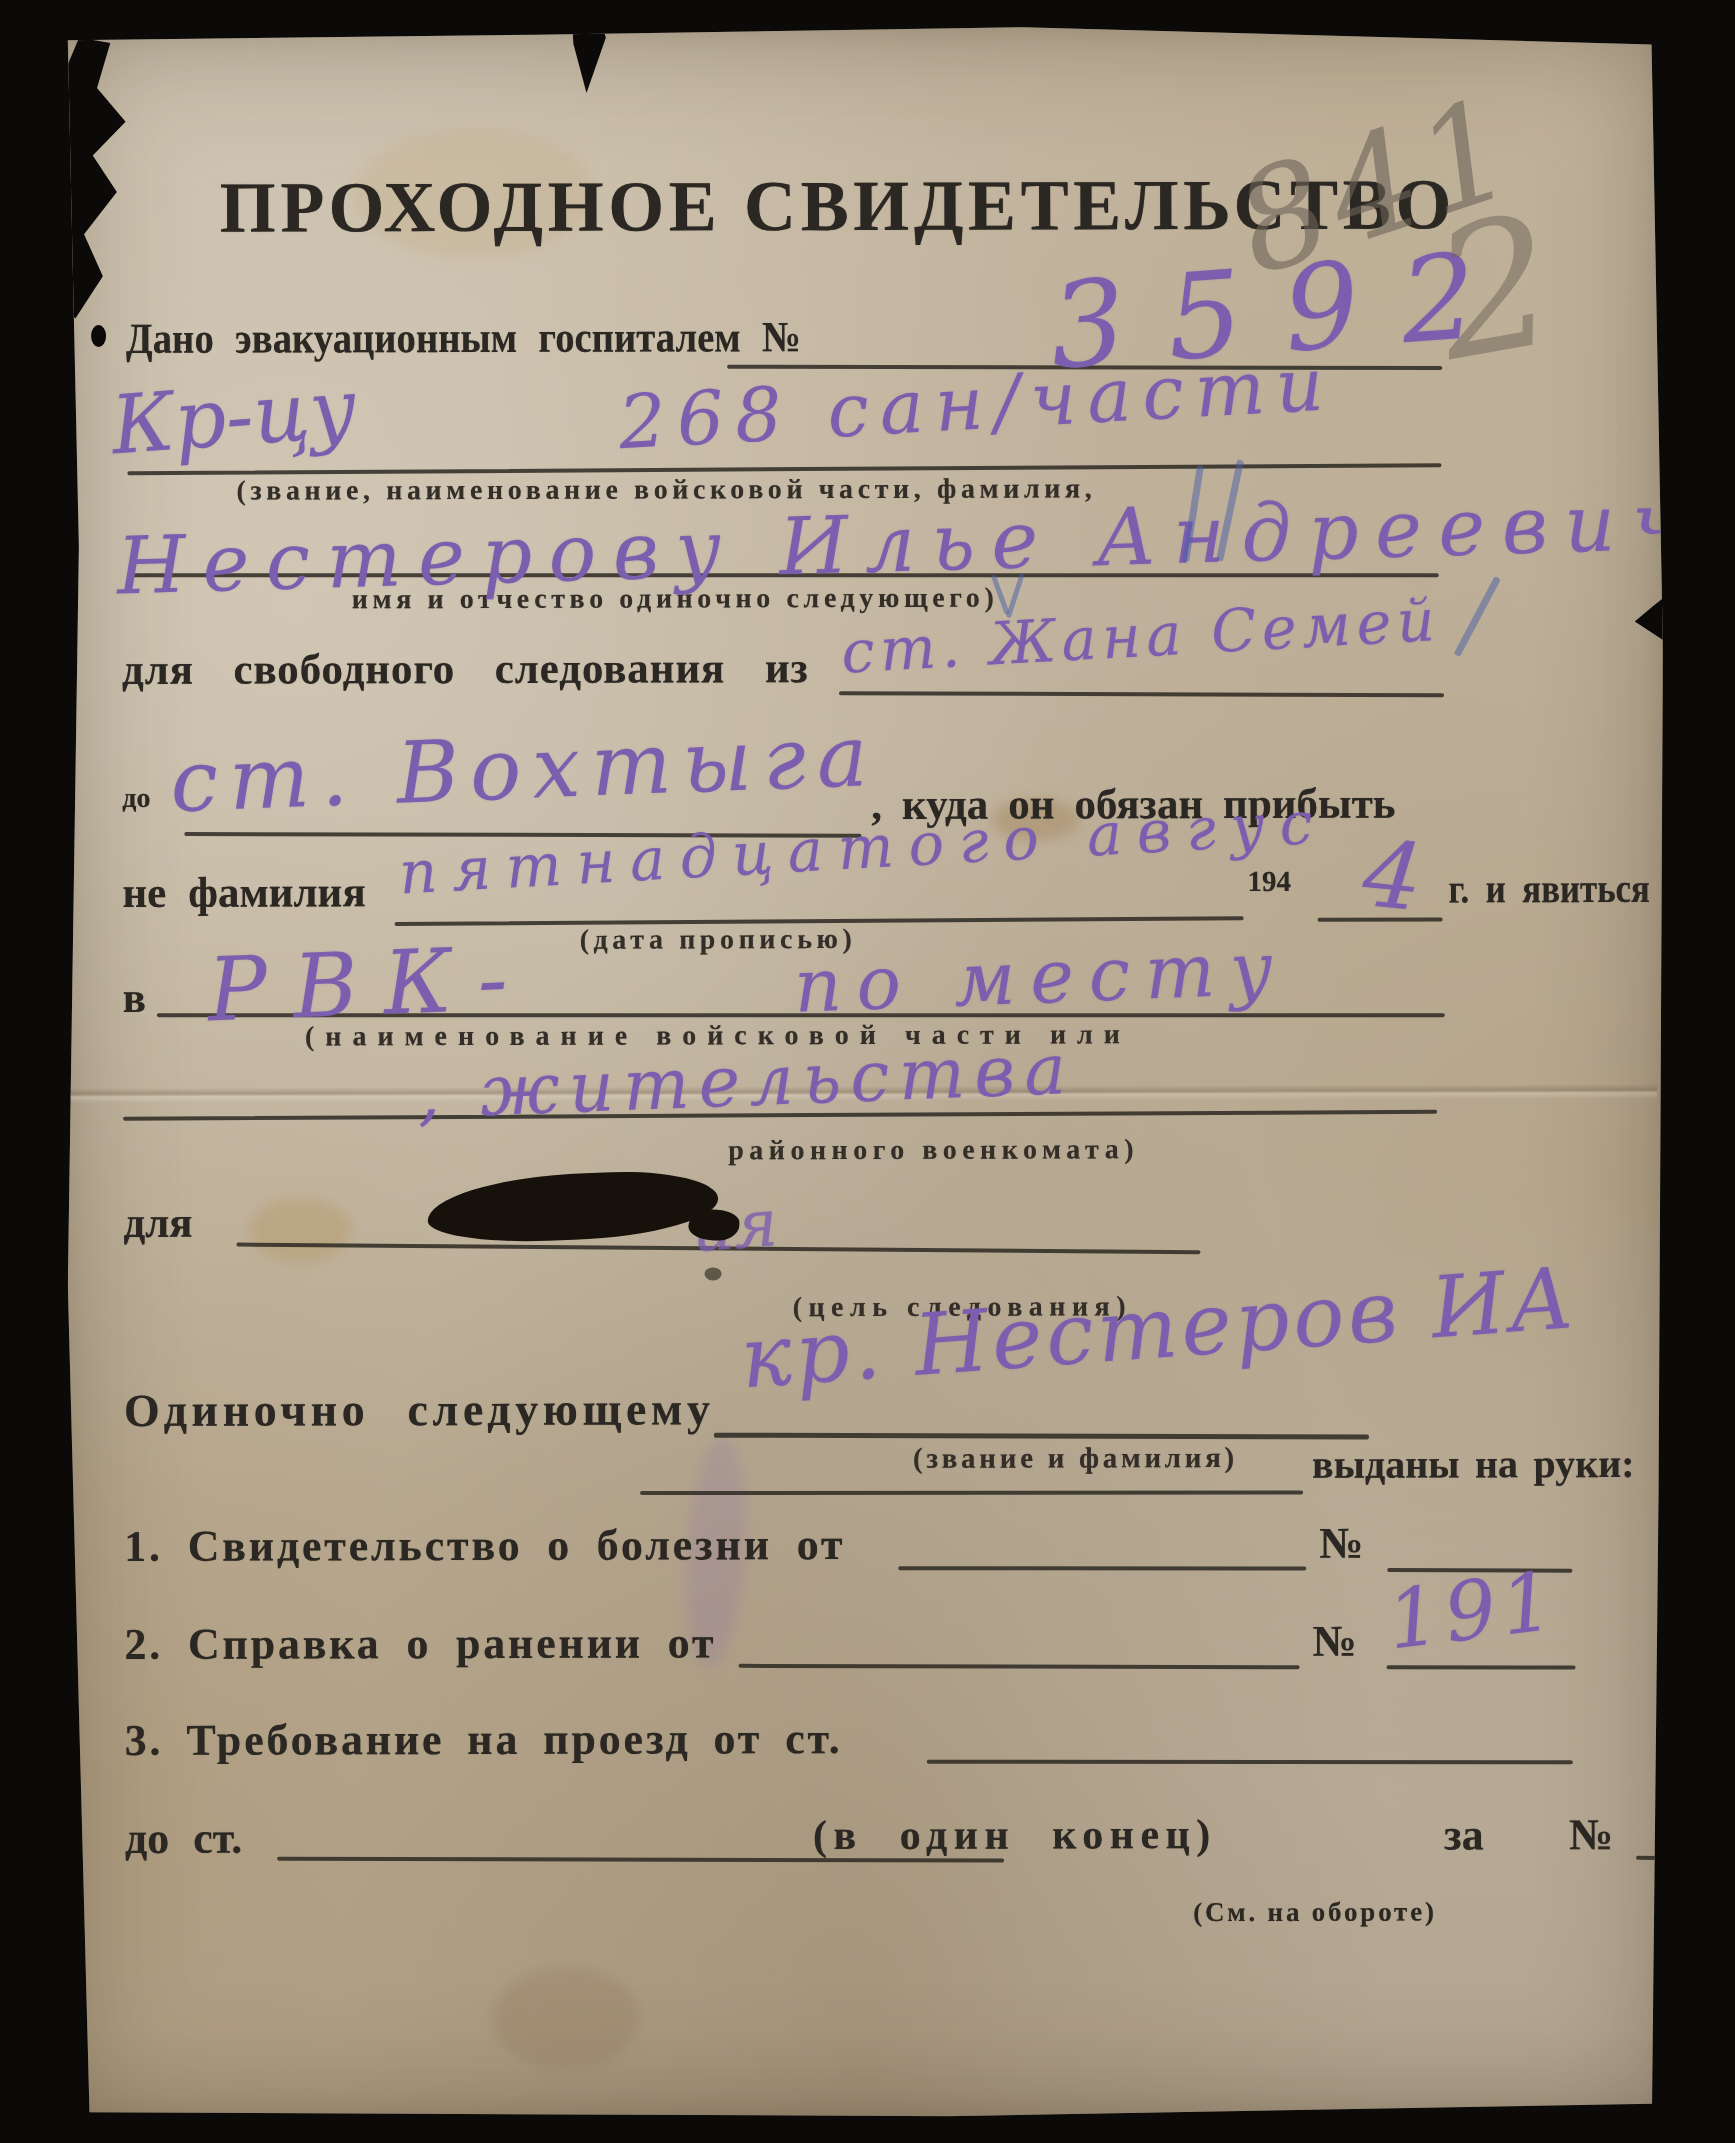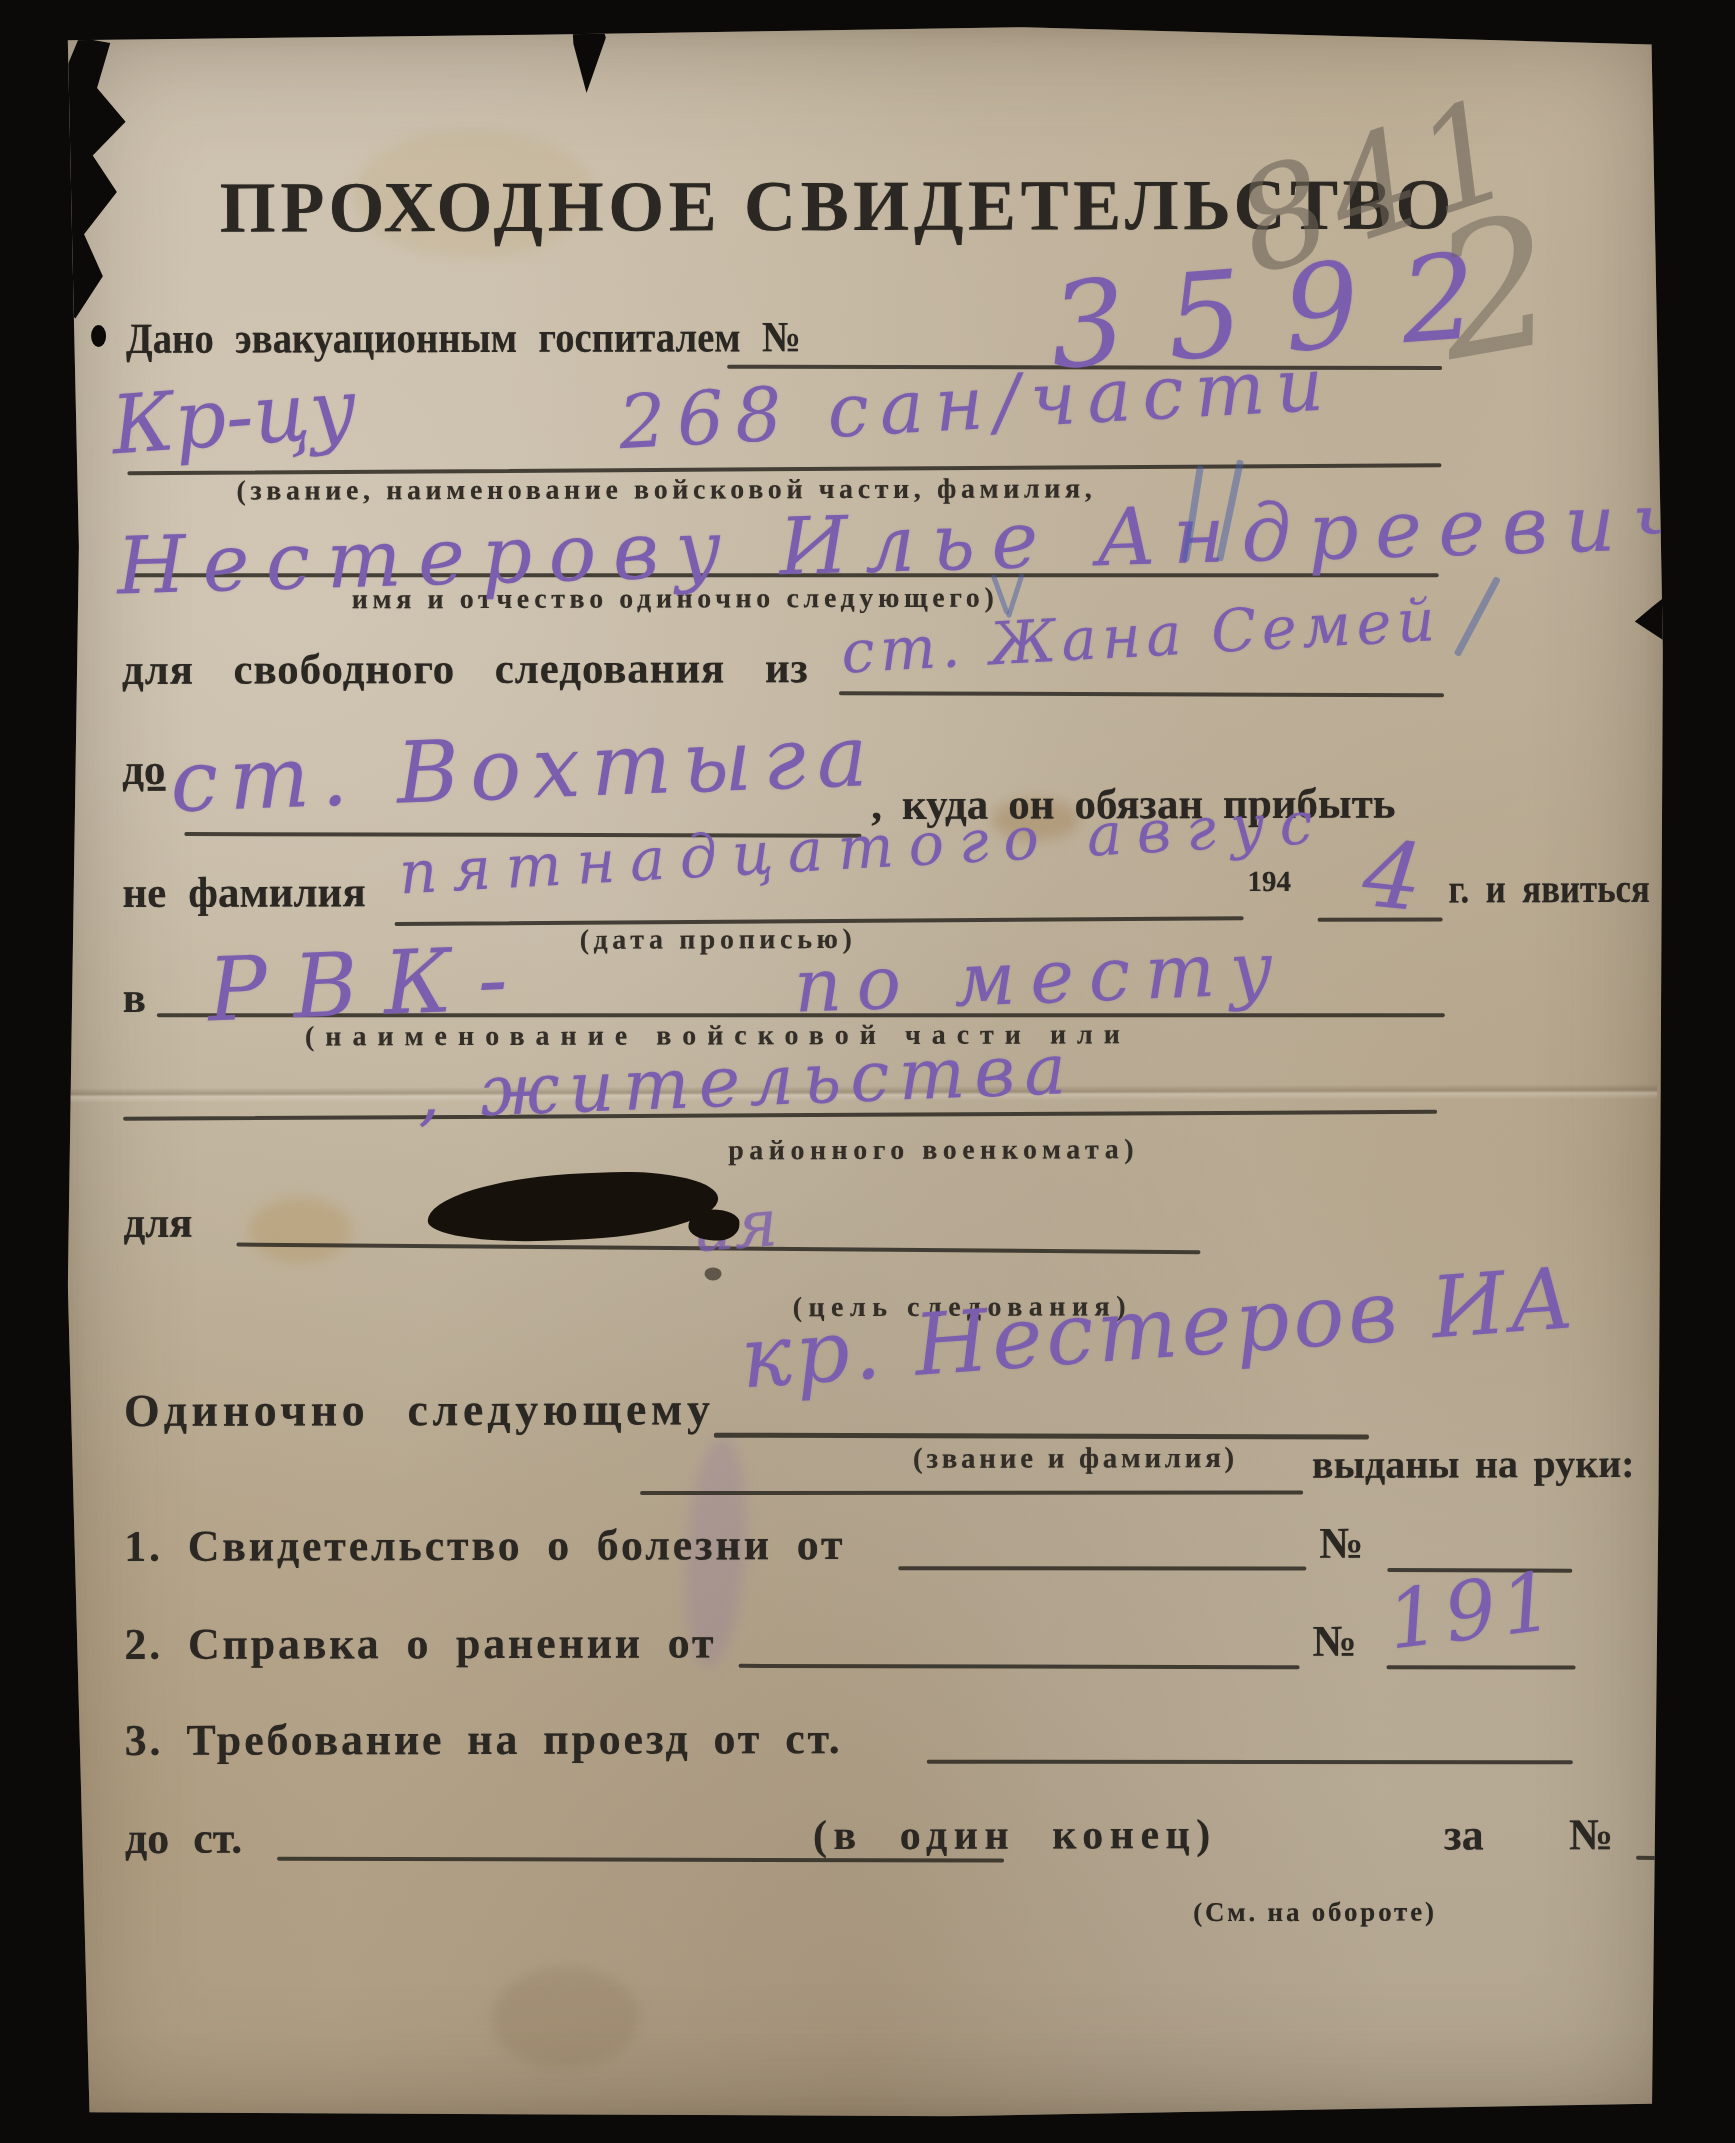--- a/index.html
+++ b/index.html
@@ -57,21 +57,21 @@
     <div class="p" style="left:171px;top:148px;font-size:72px;letter-spacing:4.6px;">ПРОХОДНОЕ СВИДЕТЕЛЬСТВО</div>
 
     <div class="p" style="left:77px;top:295px;font-size:43px;word-spacing:13px;transform:scaleX(.9);transform-origin:0 50%;">Дано эвакуационным госпиталем №</div>
 
     <div class="cap" style="left:187px;top:456px;letter-spacing:4.6px;">(звание, наименование войсковой части, фамилия,</div>
 
     <div class="cap" style="left:302px;top:565px;letter-spacing:4.6px;">имя и отчество одиночно следующего)</div>
 
     <div class="p" style="left:72px;top:626px;font-size:43px;word-spacing:28px;letter-spacing:0.9px;">для свободного следования из</div>
 
-    <div class="p" style="left:72px;top:726px;font-size:43px;text-decoration:underline;">до</div>
+    <div class="p" style="left:72px;top:763px;font-size:28px;">до</div>
     <div class="p" style="left:821px;top:763px;font-size:43px;word-spacing:9.2px;">, куда он обязан прибыть</div>
 
     <div class="p" style="left:72px;top:849px;font-size:43px;word-spacing:11px;">не фамилия</div>
     <div class="p" style="left:1197px;top:849px;font-size:29px;">194</div>
     <div class="p" style="left:1398px;top:849px;font-size:41px;word-spacing:9.2px;transform:scaleX(.85);transform-origin:0 50%;">г. и явиться</div>
     <div class="cap" style="left:529px;top:906px;letter-spacing:4.6px;">(дата прописью)</div>
 
     <div class="p" style="left:72px;top:954px;font-size:43px;">в</div>
     <div class="cap" style="left:254px;top:1002px;letter-spacing:11px;">(наименование войсковой части или</div>
 

